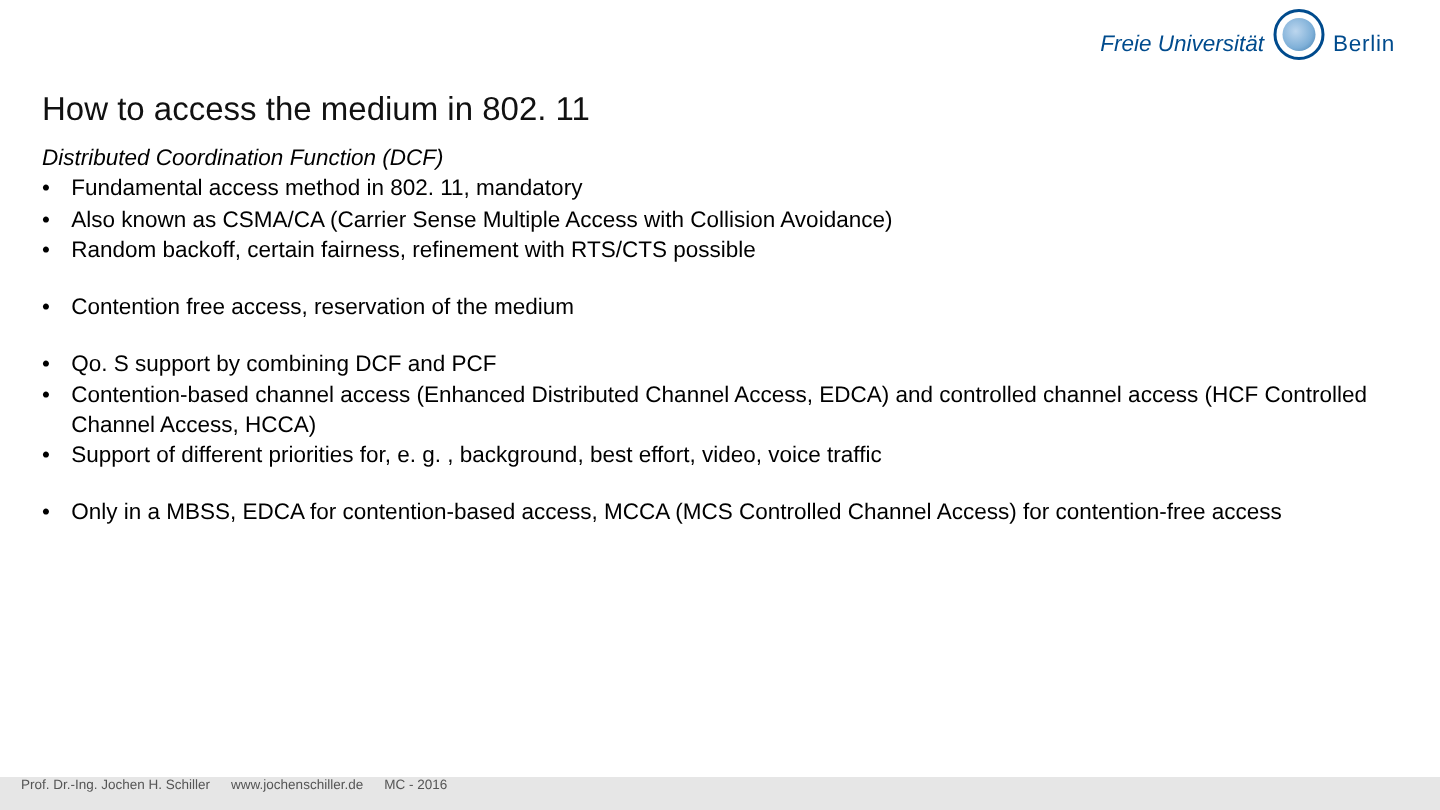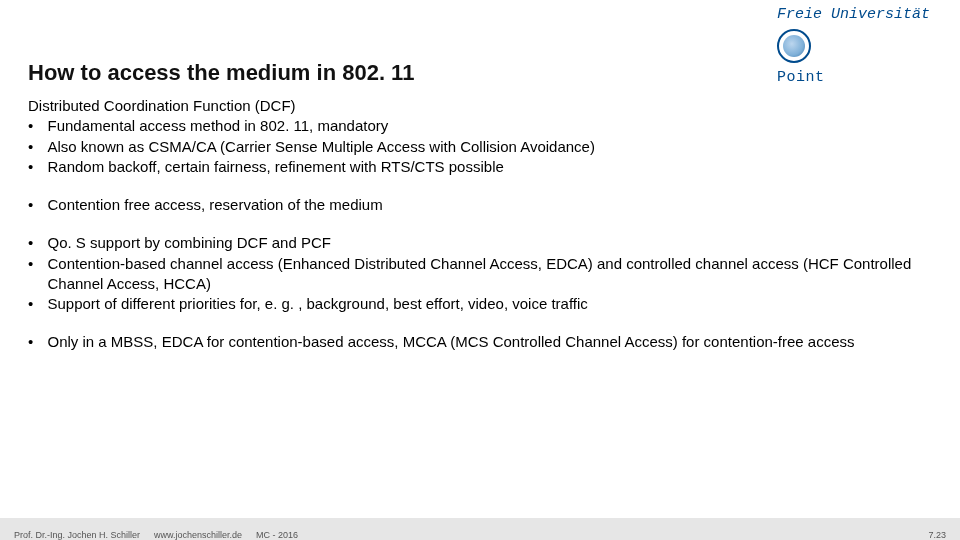--- a/index.html
+++ b/index.html
@@ -2,53 +2,53 @@
 <html><head>
 <meta charset="utf-8">
 <style>
   * { margin: 0; padding: 0; box-sizing: border-box; }
   html, body { width: 960px; height: 540px; font-family: Arial, Helvetica, sans-serif; background: #fff; color: #000; }
   .slide { position: relative; width: 960px; height: 540px; background: #fff; }
 
   
   .logo-wrap { position: absolute; top: 6px; right: 30px; display: flex; align-items: center; gap: 8px; }
   .logo-wrap .bar { position: absolute; top: 32px; right: -30px; left: -500px; height: 2px; background: #8eab3a; z-index: -1; }
-  .logo-text { display: flex; align-items: baseline; gap: 6px; color: #004b8d; font-family: Liberation Mono, monospace; flex-direction: column; }
+  .logo-text { display: flex; align-items: baseline; gap: 6px; color: #004b8d; font-family: Liberation Sans, sans-serif; }
   .logo-text .fu { font-size: 15px; font-style: italic; }
   .logo-text .berlin { font-size: 15px; font-weight: normal; letter-spacing: 0.5px; }
   .seal { width: 34px; height: 34px; border-radius: 50%; border: 2px solid #004b8d; display:flex; align-items:center; justify-content:center; }
   .seal-inner { width: 22px; height: 22px; border-radius: 50%; background: radial-gradient(circle at 40% 40%, #bcd6ee 0%, #7fb0d8 60%, #3b77a8 100%); }
 
-  .title { position: absolute; top: 60px; left: 28px; font-size: 22px; font-weight: bold; color: #111; }
+  .title { position: absolute; top: 60px; left: 28px; font-size: 22px; font-weight: normal; color: #111; }
 
   .body { position: absolute; top: 96px; left: 28px; right: 28px; font-size: 15px; line-height: 1.35; }
   .section { margin-bottom: 18px; }
-  .section .heading { font-weight: normal; }
+  .section .heading { font-weight: normal; font-style: italic; }
   .bullets { list-style: none; padding-left: 0; }
   .bullets li { display: flex; }
   .bullets li .dot { width: 1.3em; flex-shrink: 0; text-align: left; }
   .bullets li .txt { flex: 1; }
 
-  .footer { position: absolute; bottom: 0; left: 0; right: 0; height: 22px; background: #e6e6e6; display: flex; align-items: flex-end; font-size: 9px; color: #555; padding: 0 14px; }
+  .footer { position: absolute; bottom: 0; left: 0; right: 0; height: 22px; background: #e6e6e6; display: flex; align-items: flex-start; font-size: 9px; color: #555; padding: 0 14px; }
   .footer .left { display: flex; gap: 14px; }
   .footer .right { margin-left: auto; margin-top: 38px; }
 </style>
 </head>
 <body>
 
 <div class="slide">
 
   <div class="logo-wrap">
     <div class="bar"></div>
     <div class="logo-text">
       <span class="fu">Freie Universität</span>
       <span class="seal">
           <span class="seal-inner"></span>
         </span>
-      <span class="berlin">Point</span>
+      <span class="berlin">Berlin</span>
     </div>
   </div>
 
   <div class="title">How to access the medium in 802. 11</div>
 
   <div class="body">
 
     <div class="section">
       <div class="heading">Distributed Coordination Function (DCF)</div>
       <ul class="bullets">

